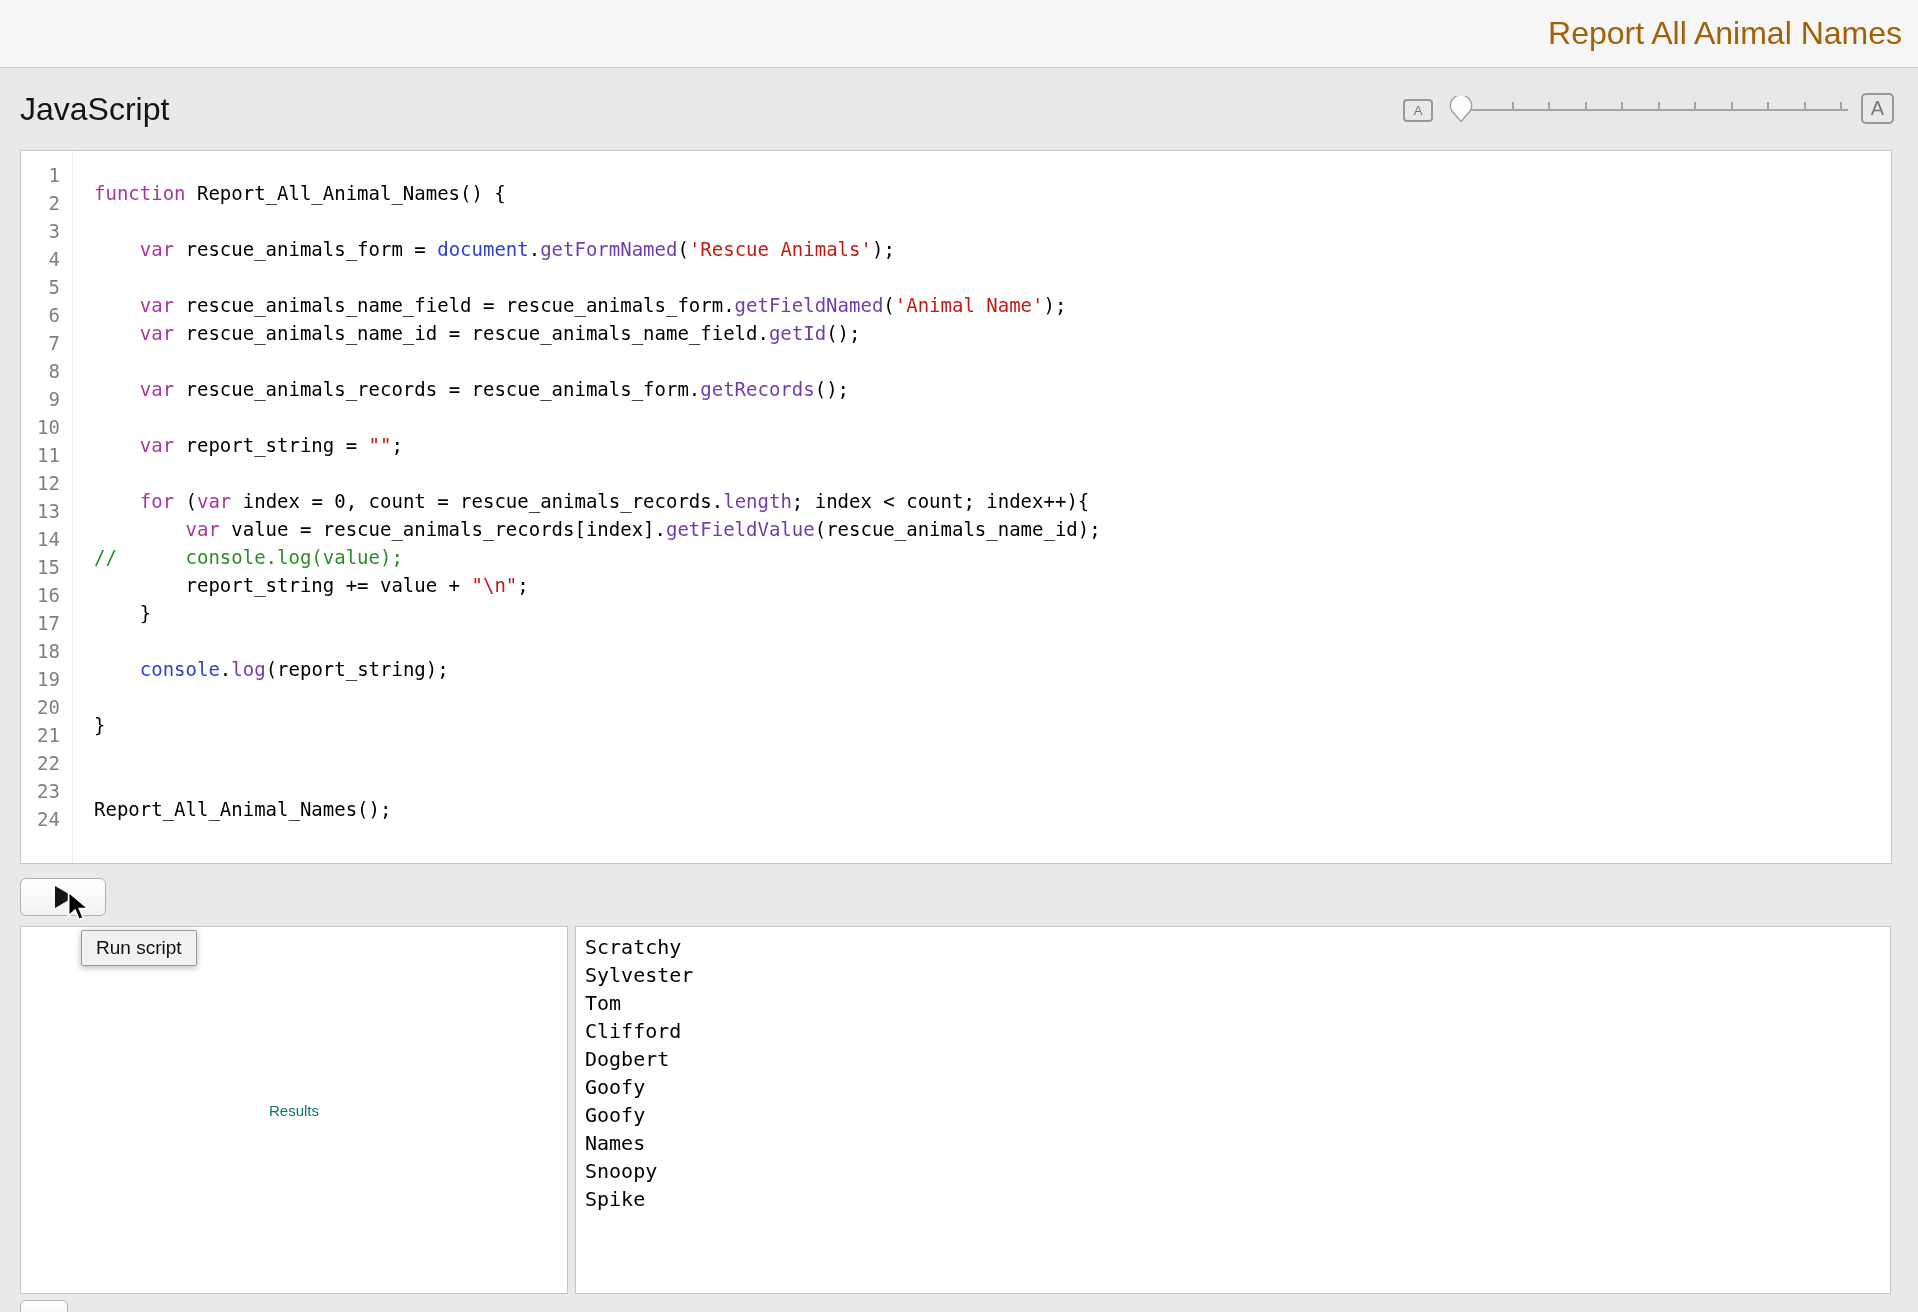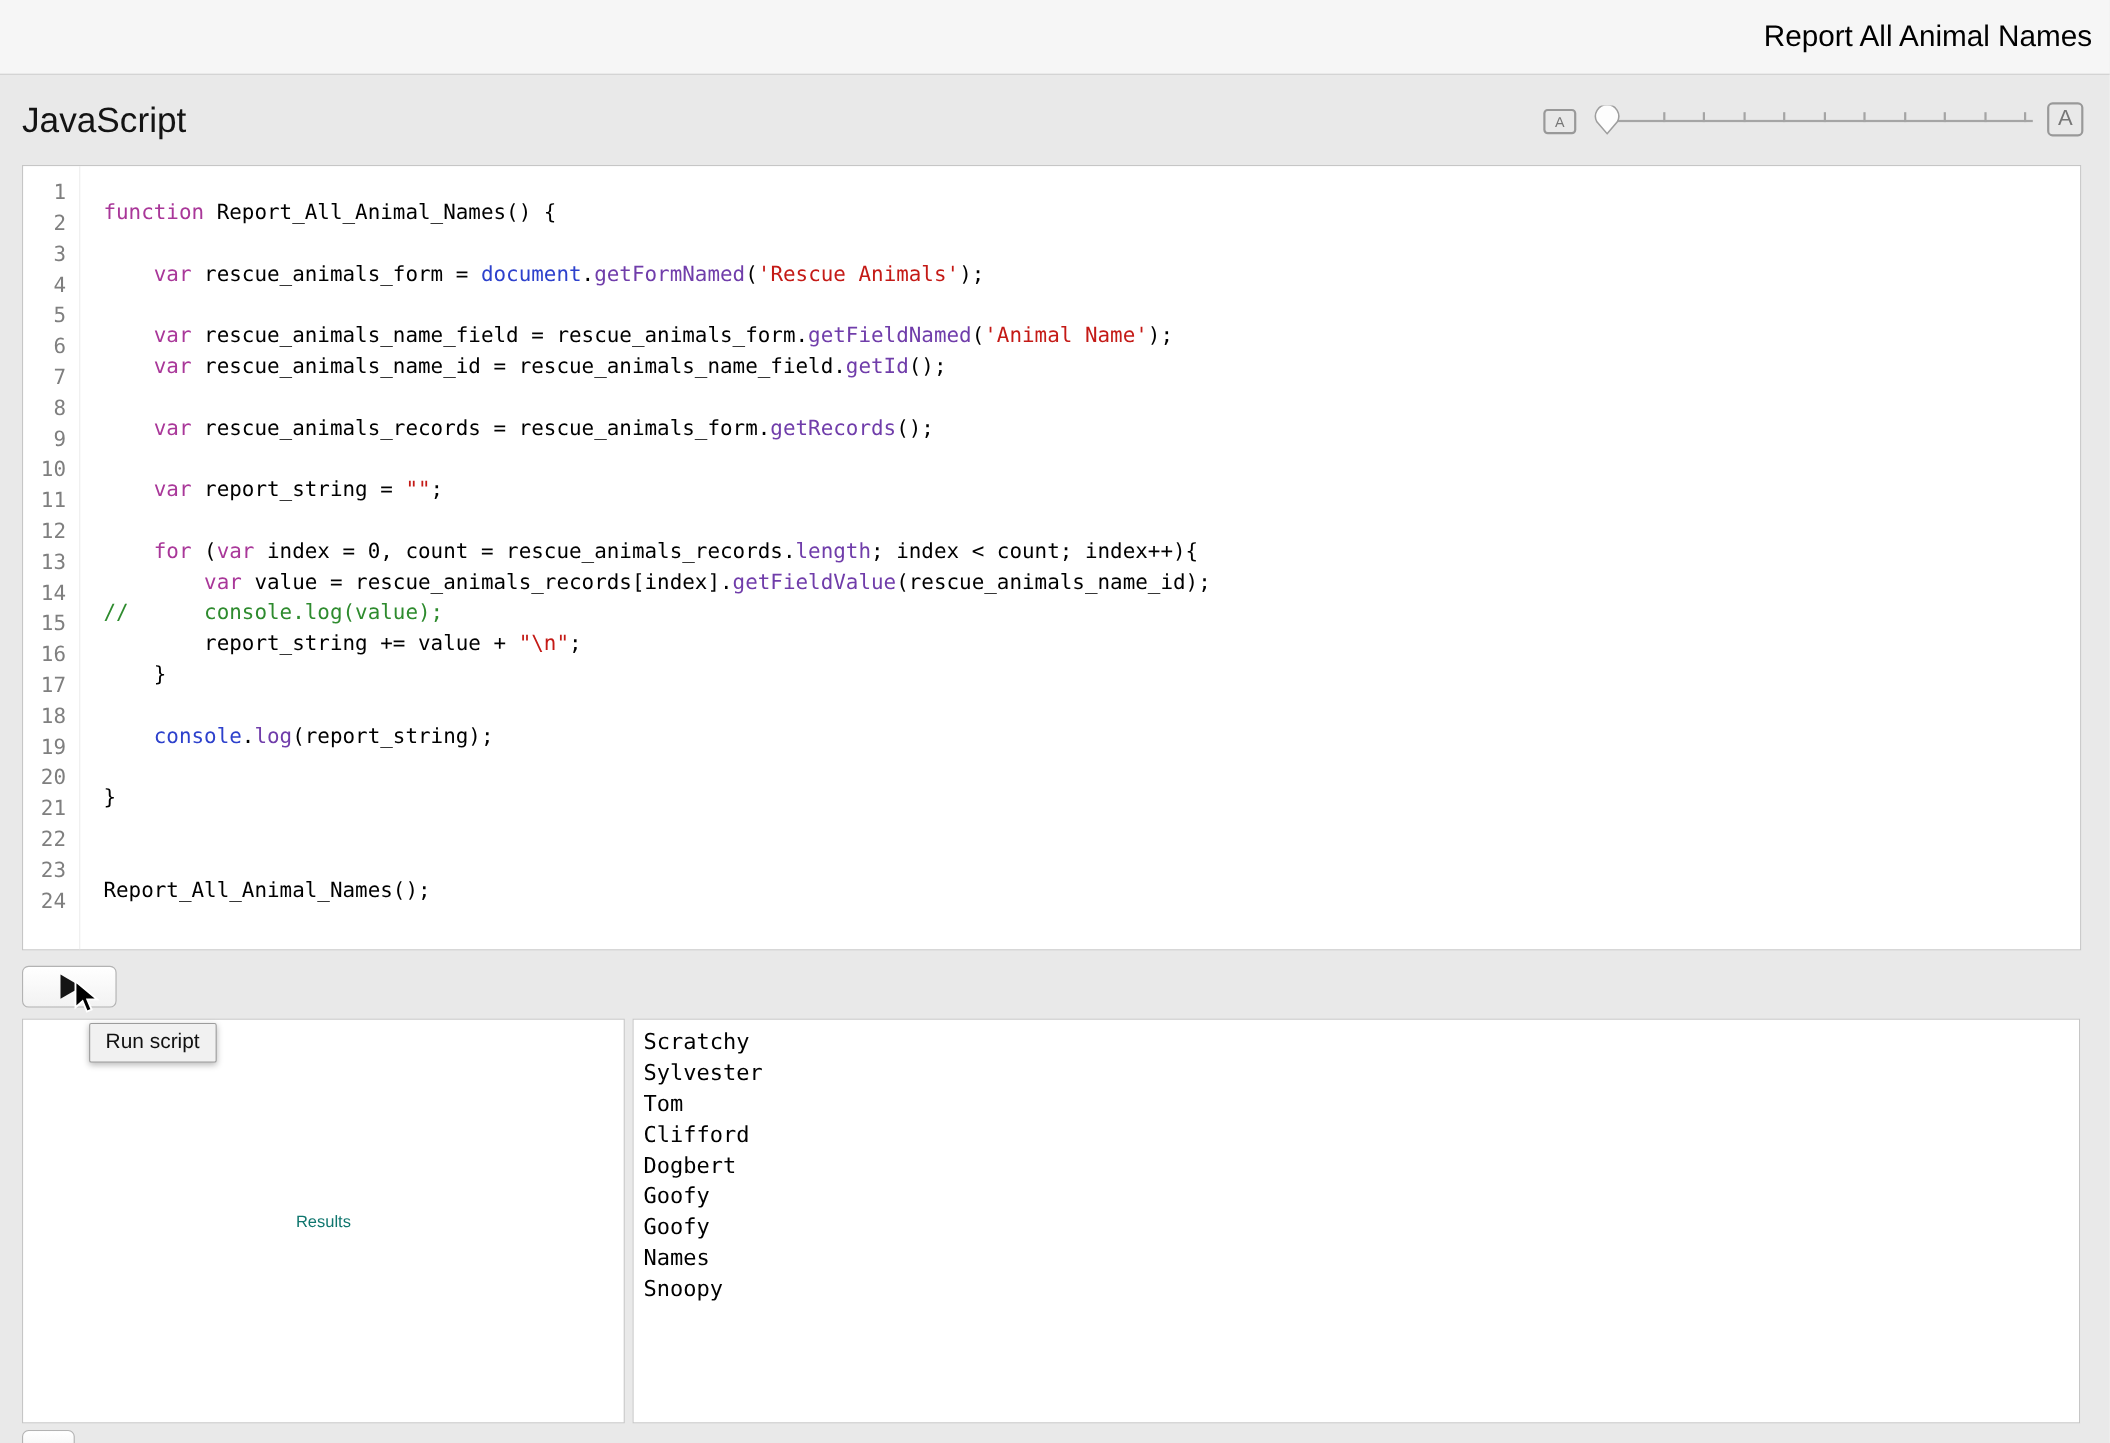--- a/index.html
+++ b/index.html
@@ -11,21 +11,21 @@
     color:#1a1a1a;
   }
 
   
   .titlebar {
     position:absolute; left:0; top:0; width:1918px; height:68px;
     background:#f6f6f6; border-bottom:1px solid #cccccc;
   }
   .window-title {
     position:absolute; right:16px; top:0; line-height:66px;
-    font-size:27px; color:#000000;
+    font-size:32px; color:#a16207;
   }
 
   
   .lang-label {
     position:absolute; left:20px; top:68px; height:82px; line-height:82px;
     font-size:32px; color:#141414;
   }
   .a-box {
     position:absolute; text-align:center; color:#777777;
     border:2px solid #999999; background:transparent;
@@ -191,15 +191,16 @@
 <div class="pane pane-right">
     <div class="out-line">Scratchy</div>
     <div class="out-line">Sylvester</div>
     <div class="out-line">Tom</div>
     <div class="out-line">Clifford</div>
     <div class="out-line">Dogbert</div>
     <div class="out-line">Goofy</div>
     <div class="out-line">Goofy</div>
     <div class="out-line">Names</div>
     <div class="out-line">Snoopy</div>
+    <div class="out-line">Spike</div>
   </div>
 
 <div class="cutoff-btn"></div>
 
 </body></html>

